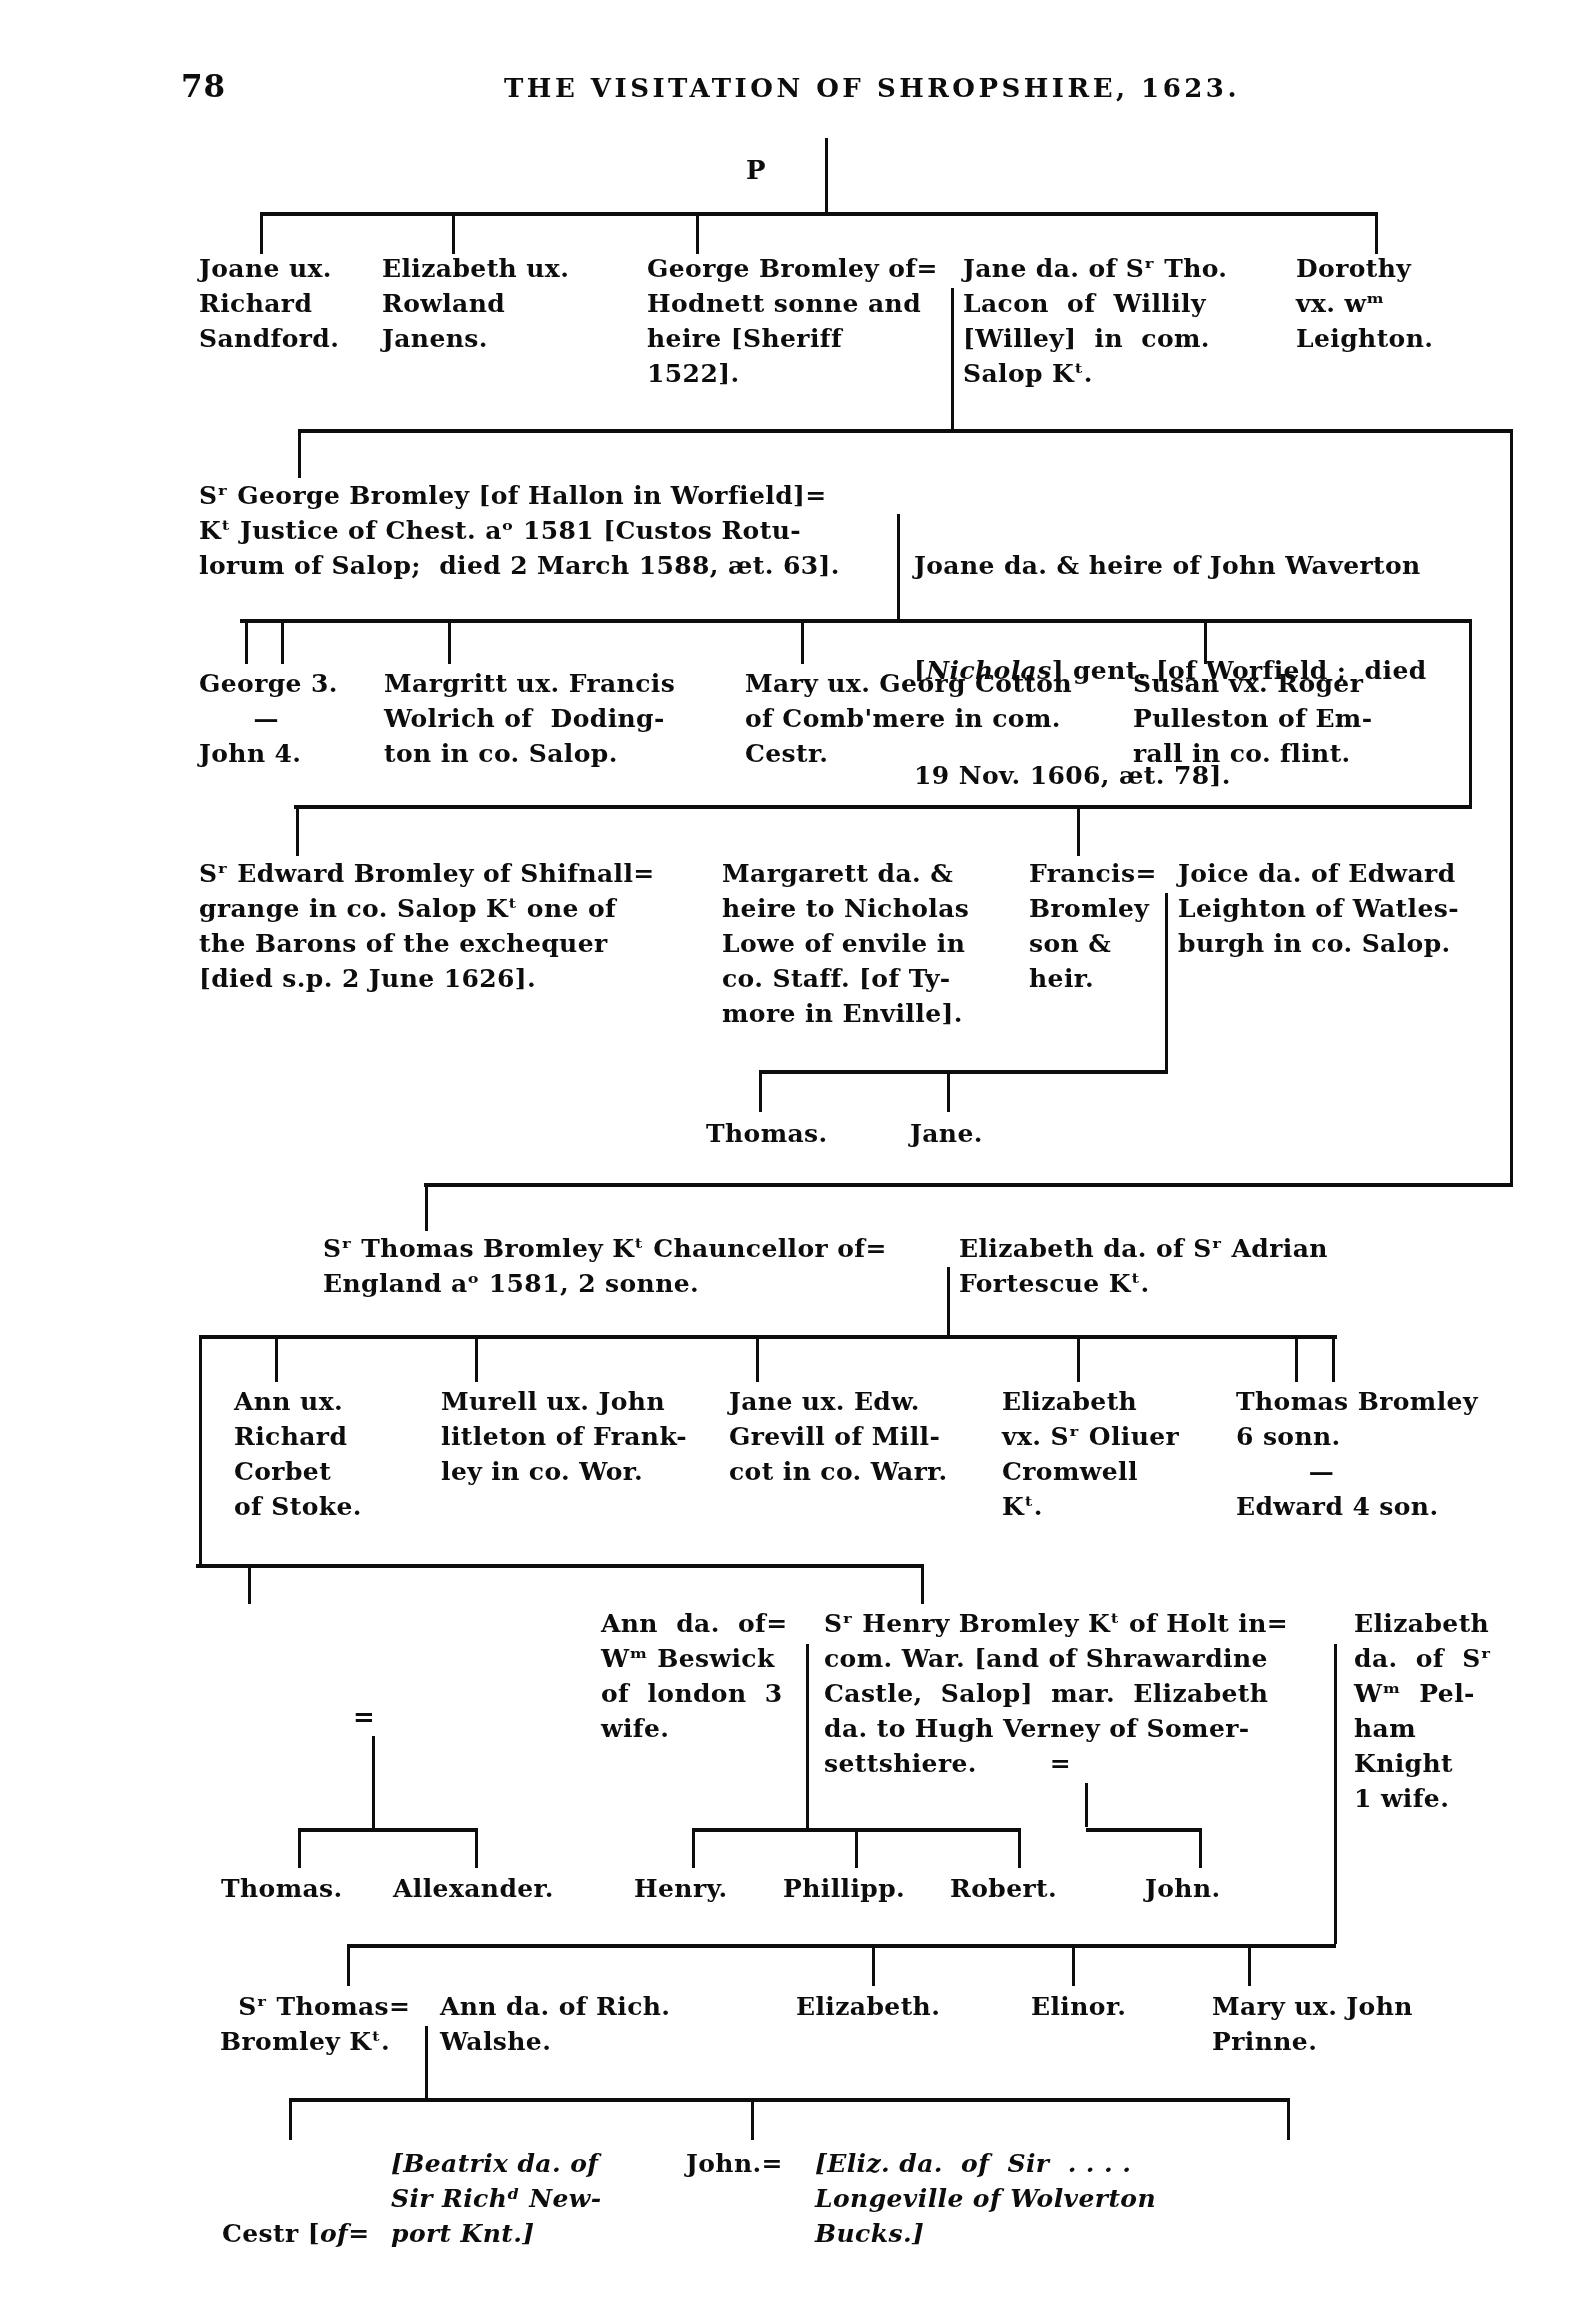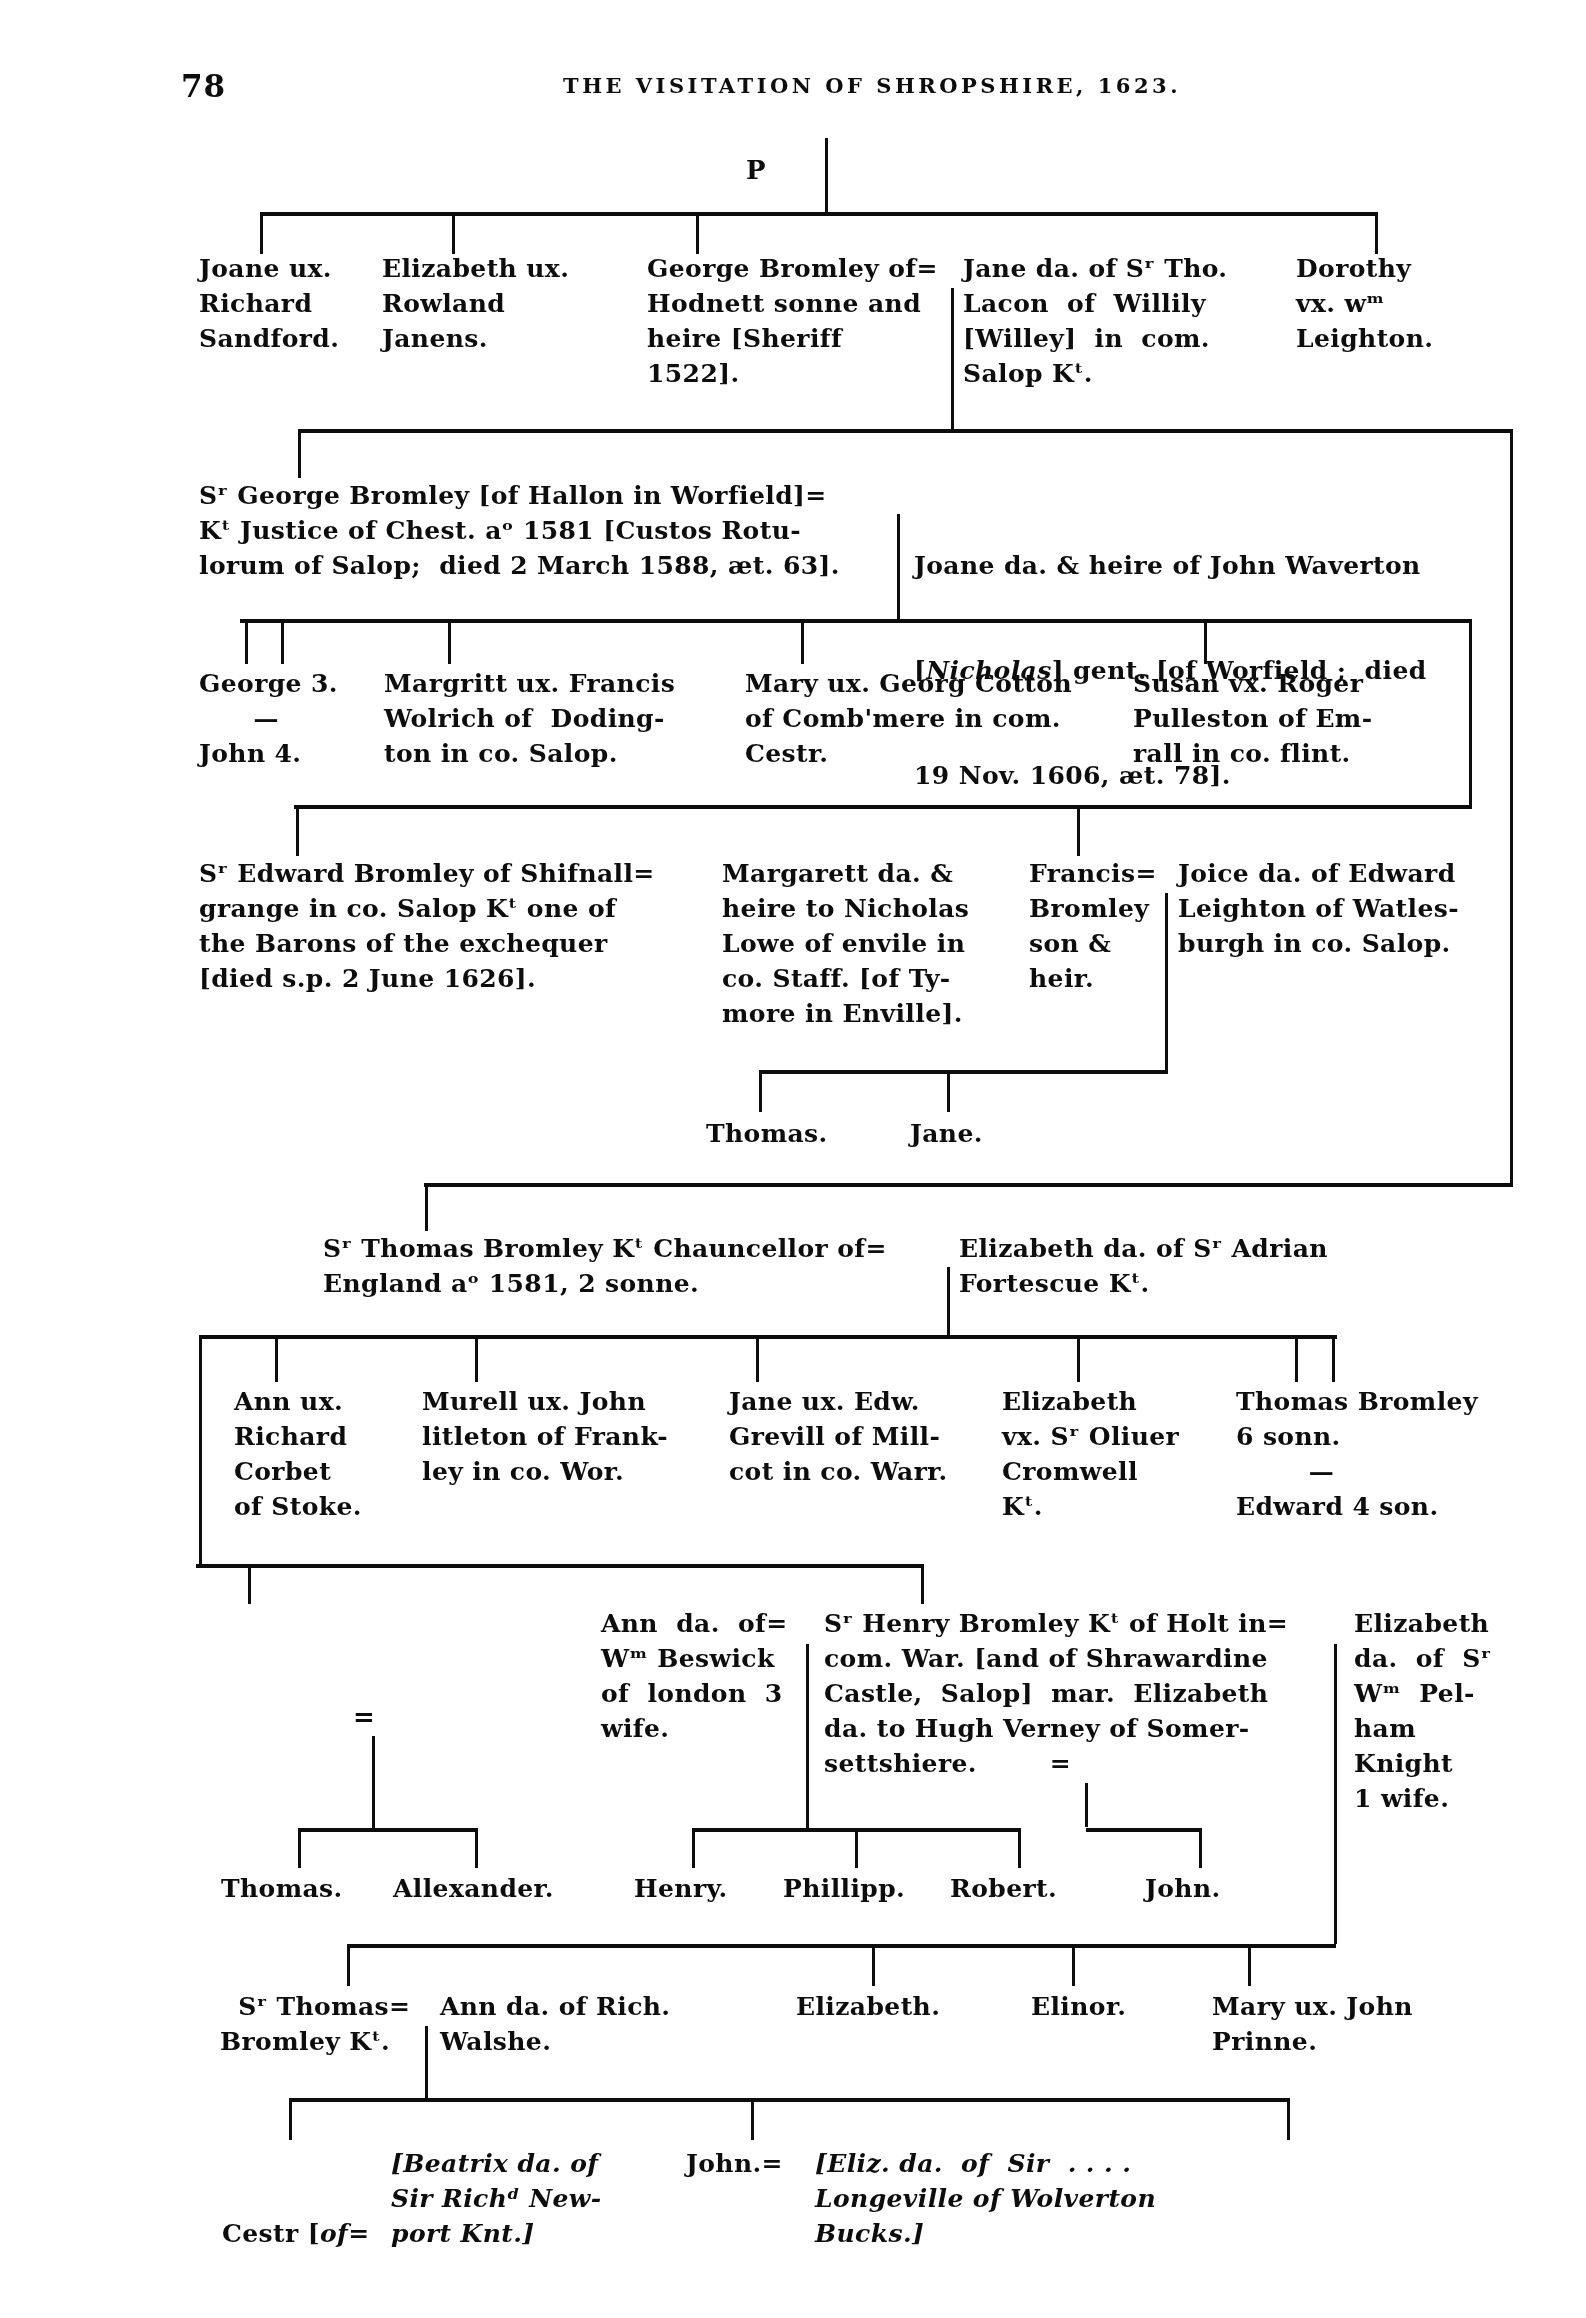--- a/index.html
+++ b/index.html
@@ -21,21 +21,21 @@
   }
   .cell .i, .cell.i{font-style:italic;}
   .hl{position:absolute;background:#0d0d0d;height:3.5px;}
   .vl{position:absolute;background:#0d0d0d;width:2.6px;}
   .pagenum{
     position:absolute;left:181px;top:68px;
     font-weight:700;font-size:31px;letter-spacing:0.9px;
   }
   .title{
     position:absolute;left:471px;top:73px;width:802px;
-    text-align:center;font-weight:700;font-size:21px;letter-spacing:3.5px;
+    text-align:center;font-weight:700;font-size:26px;letter-spacing:3.5px;
   }
   .pmark{
     position:absolute;left:746px;top:155px;
     font-weight:700;font-size:26px;
   }
   .eqmark{
     position:absolute;
     font-weight:700;font-size:26px;line-height:26px;
   }
 </style>
@@ -191,21 +191,21 @@
 
   <div class="cell" style="left:323px;top:1231px">Sʳ Thomas Bromley Kᵗ Chauncellor of=
 England aᵒ 1581, 2 sonne.</div>
   <div class="cell" style="left:959px;top:1231px">Elizabeth da. of Sʳ Adrian
 Fortescue Kᵗ.</div>
 
   <div class="cell" style="left:234px;top:1384px">Ann ux.
 Richard
 Corbet
 of Stoke.</div>
-  <div class="cell" style="left:422px;top:1384px">Murell ux. John
+  <div class="cell" style="left:441px;top:1384px">Murell ux. John
 litleton of Frank-
 ley in co. Wor.</div>
   <div class="cell" style="left:729px;top:1384px">Jane ux. Edw.
 Grevill of Mill-
 cot in co. Warr.</div>
   <div class="cell" style="left:1002px;top:1384px">Elizabeth
 vx. Sʳ Oliuer
 Cromwell
 Kᵗ.</div>
   <div class="cell" style="left:1236px;top:1384px">Thomas Bromley

